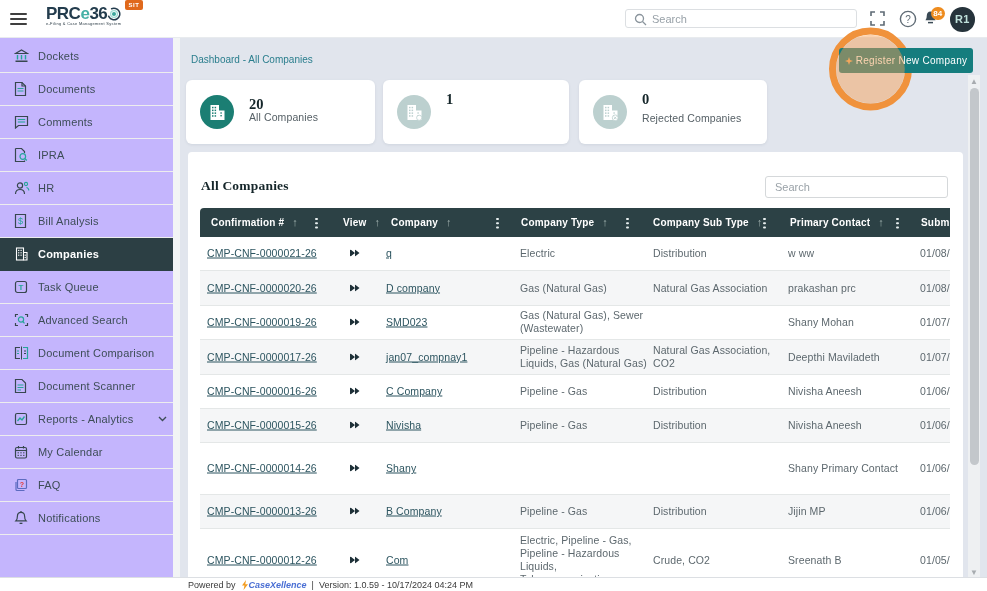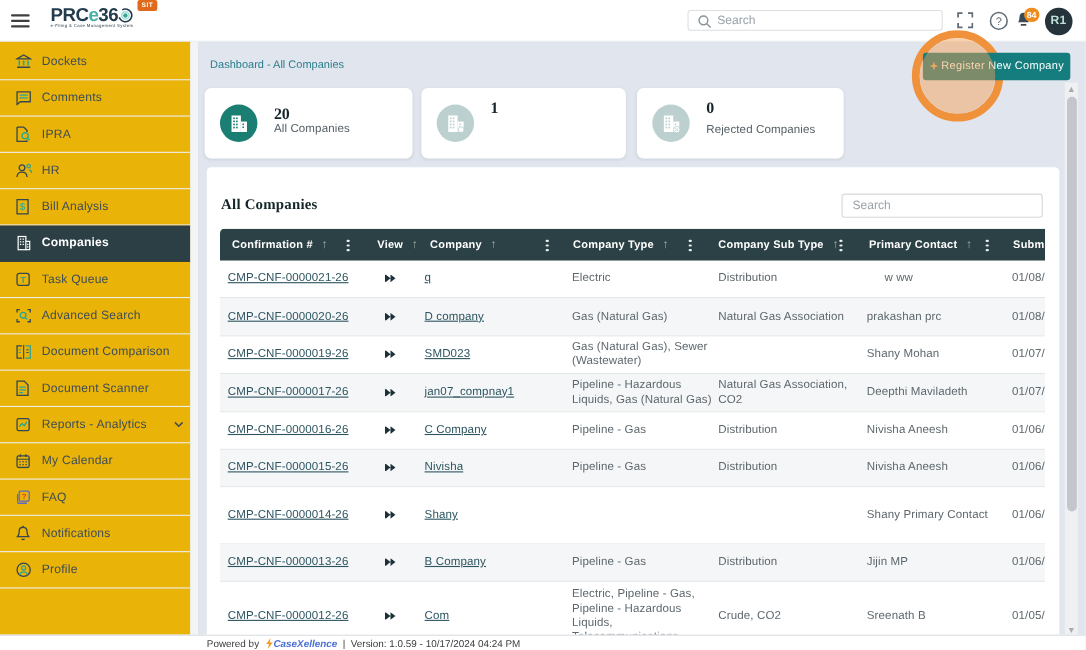--- a/index.html
+++ b/index.html
@@ -15,21 +15,21 @@
 #logotext .e { color:#45b1a6; }
 #logosub { font-size:6px; color:#2a3a44; transform:scale(0.65); transform-origin:0 0; letter-spacing:0.5px; white-space:nowrap; margin-top:1px; }
 #sit { position:absolute; left:125px; top:0px; width:18px; height:10px; background:#e0691c; border-radius:2px; color:#fff; font-size:6px; font-weight:bold; text-align:center; line-height:10px; letter-spacing:0.5px; }
 #hsearch { position:absolute; left:625px; top:9px; width:232px; height:19px; border:1px solid #dcdfe2; border-radius:3px; background:#fff; }
 #hsearch span { position:absolute; left:26px; top:3px; font-size:11px; color:#98a1a8; }
 .hicon { position:absolute; top:11px; }
 #avatar { position:absolute; left:950px; top:7px; width:24.5px; height:24.5px; border-radius:50%; background:#26333b; color:#bfe0da; font-size:11px; font-weight:bold; text-align:center; line-height:24px; letter-spacing:0.3px; }
 #badge84 { position:absolute; left:931px; top:6.5px; width:13.5px; height:13.5px; background:#ee8c1f; border-radius:7px; color:#fff; font-size:8px; font-weight:bold; text-align:center; line-height:13.5px; z-index:2; }
 
 
-#side { position:absolute; top:38px; left:0; width:173px; height:539px; background:#eab308; z-index:10; }
+#side { position:absolute; top:38px; left:0; width:173px; height:539px; background:#c4b5fd; z-index:10; }
 #sidetrack { position:absolute; top:38px; left:173px; width:7px; height:539px; background:#f2f4f5; z-index:10; }
 .sitem { position:relative; height:33px; border-bottom:1px solid #ededee; }
 .sitem .lbl { position:absolute; left:38px; top:50%; transform:translateY(-50%); font-size:11px; color:#3d4d57; letter-spacing:0.2px; }
 .sitem svg { position:absolute; left:14px; top:50%; transform:translateY(-50%); }
 .sitem.sel { background:#2c3f44; border-bottom:1px solid #2c3f44; }
 .sitem.sel .lbl { color:#fff; font-weight:bold; }
 .chev { position:absolute; left:158px; top:13px; width:9px; height:6px; } .chev svg { position:static !important; display:block; transform:none; }
 
 
 #foot { position:absolute; left:0; top:577px; width:987px; height:14px; background:#fff; border-top:1px solid #dcdfe3; z-index:40; font-size:9px; color:#3a3a3a; }
@@ -115,20 +115,29 @@
       <svg width="15" height="15" viewBox="0 0 15 15">
         <path d="M1.5 5 L7.5 1.5 L13.5 5 Z" fill="none" stroke="#37474f" stroke-width="1.2"></path>
         <line x1="3.5" y1="6.5" x2="3.5" y2="11" stroke="#26a69a" stroke-width="1.4"></line>
         <line x1="7.5" y1="6.5" x2="7.5" y2="11" stroke="#26a69a" stroke-width="1.4"></line>
         <line x1="11.5" y1="6.5" x2="11.5" y2="11" stroke="#26a69a" stroke-width="1.4"></line>
         <line x1="1.5" y1="12.7" x2="13.5" y2="12.7" stroke="#37474f" stroke-width="1.4"></line>
       </svg>
       <span class="lbl">Dockets</span>
     </div>
     <div class="sitem">
+      <svg width="13" height="15" viewBox="0 0 13 15">
+        <path d="M1.5 1 H8 L11.5 4.5 V14 H1.5 Z" fill="none" stroke="#37474f" stroke-width="1.2"></path>
+        <path d="M8 1 V4.5 H11.5" fill="none" stroke="#37474f" stroke-width="1.2"></path>
+        <line x1="3.5" y1="7" x2="9.5" y2="7" stroke="#26a69a" stroke-width="1.1"></line>
+        <line x1="3.5" y1="9.5" x2="9.5" y2="9.5" stroke="#26a69a" stroke-width="1.1"></line>
+      </svg>
+      <span class="lbl">Documents</span>
+    </div>
+    <div class="sitem">
       <svg width="15" height="14" viewBox="0 0 15 14">
         <path d="M1.5 1.5 H13.5 V10.5 H4.5 L1.5 13 Z" fill="none" stroke="#37474f" stroke-width="1.2"></path>
         <line x1="3.8" y1="4.5" x2="11.2" y2="4.5" stroke="#26a69a" stroke-width="1.1"></line>
         <line x1="3.8" y1="7" x2="11.2" y2="7" stroke="#26a69a" stroke-width="1.1"></line>
       </svg>
       <span class="lbl">Comments</span>
     </div>
     <div class="sitem">
       <svg width="14" height="15" viewBox="0 0 14 15">
         <path d="M1.5 1 H7.5 L10.5 4 V5.5 M10.5 13 V14 H1.5 V1" fill="none" stroke="#37474f" stroke-width="1.2"></path>
@@ -246,28 +255,20 @@
       </svg>
       <span class="lbl">FAQ</span>
     </div>
     <div class="sitem">
       <svg width="14" height="15" viewBox="0 0 14 15">
         <path d="M7 1.8 C4.6 1.8 3.4 3.6 3.4 5.8 C3.4 9 2 10.3 2 10.3 H12 C12 10.3 10.6 9 10.6 5.8 C10.6 3.6 9.4 1.8 7 1.8 Z" fill="none" stroke="#37474f" stroke-width="1.2"></path>
         <path d="M5.8 12.2 A1.3 1.3 0 0 0 8.2 12.2" fill="none" stroke="#37474f" stroke-width="1.2"></path>
         <line x1="7" y1="0.5" x2="7" y2="1.8" stroke="#37474f" stroke-width="1.2"></line>
       </svg>
       <span class="lbl">Notifications</span>
-    </div>
-    <div class="sitem">
-      <svg width="15" height="15" viewBox="0 0 15 15">
-        <circle cx="7.5" cy="7.5" r="6" fill="none" stroke="#37474f" stroke-width="1.2"></circle>
-        <circle cx="7.5" cy="5.8" r="1.8" fill="none" stroke="#26a69a" stroke-width="1.1"></circle>
-        <path d="M4 12.2 C4.4 10.2 5.8 9.3 7.5 9.3 C9.2 9.3 10.6 10.2 11 12.2" fill="none" stroke="#26a69a" stroke-width="1.1"></path>
-      </svg>
-      <span class="lbl">Profile</span>
     </div>
   </div>
 <div id="sidetrack"></div>
 
 <div id="content">
   <div id="crumb">Dashboard - All Companies</div>
   <div id="regbtn"><svg width="8" height="8" viewBox="0 0 8 8" style="vertical-align:-0.5px">
         <path d="M4 0 L5 3 L8 4 L5 5 L4 8 L3 5 L0 4 L3 3 Z" fill="#f2b066"></path>
       </svg> Register New Company</div>
 
@@ -360,21 +361,21 @@
           </div>
           <div class="row" style="height:34.5px">
             <span class="cell link" style="left:7px">CMP-CNF-0000021-26</span>
             <svg class="vicon" width="10" height="7" viewBox="0 0 10 7">
               <path d="M0.5 0 L5 3.5 L0.5 7 Z M5 0 L9.5 3.5 L5 7 Z" fill="#1e3038"></path>
               <rect x="0" y="0.4" width="1.1" height="6.2" fill="#1e3038"></rect>
             </svg>
             <span class="cell link" style="left:186px">q</span>
             <span class="cell" style="left:320px; width:131.5px">Electric</span>
             <span class="cell" style="left:453px; width:127px">Distribution</span>
-            <span class="cell" style="left:604px; width:122px">w ww</span>
+            <span class="cell" style="left:588px; width:122px">w ww</span>
             <span class="cell" style="left:720px; white-space:nowrap">01/08/</span>
           </div>
           <div class="row alt" style="height:34.5px">
             <span class="cell link" style="left:7px">CMP-CNF-0000020-26</span>
             <svg class="vicon" width="10" height="7" viewBox="0 0 10 7">
               <path d="M0.5 0 L5 3.5 L0.5 7 Z M5 0 L9.5 3.5 L5 7 Z" fill="#1e3038"></path>
               <rect x="0" y="0.4" width="1.1" height="6.2" fill="#1e3038"></rect>
             </svg>
             <span class="cell link" style="left:186px">D company</span>
             <span class="cell" style="left:320px; width:131.5px">Gas (Natural Gas)</span>

